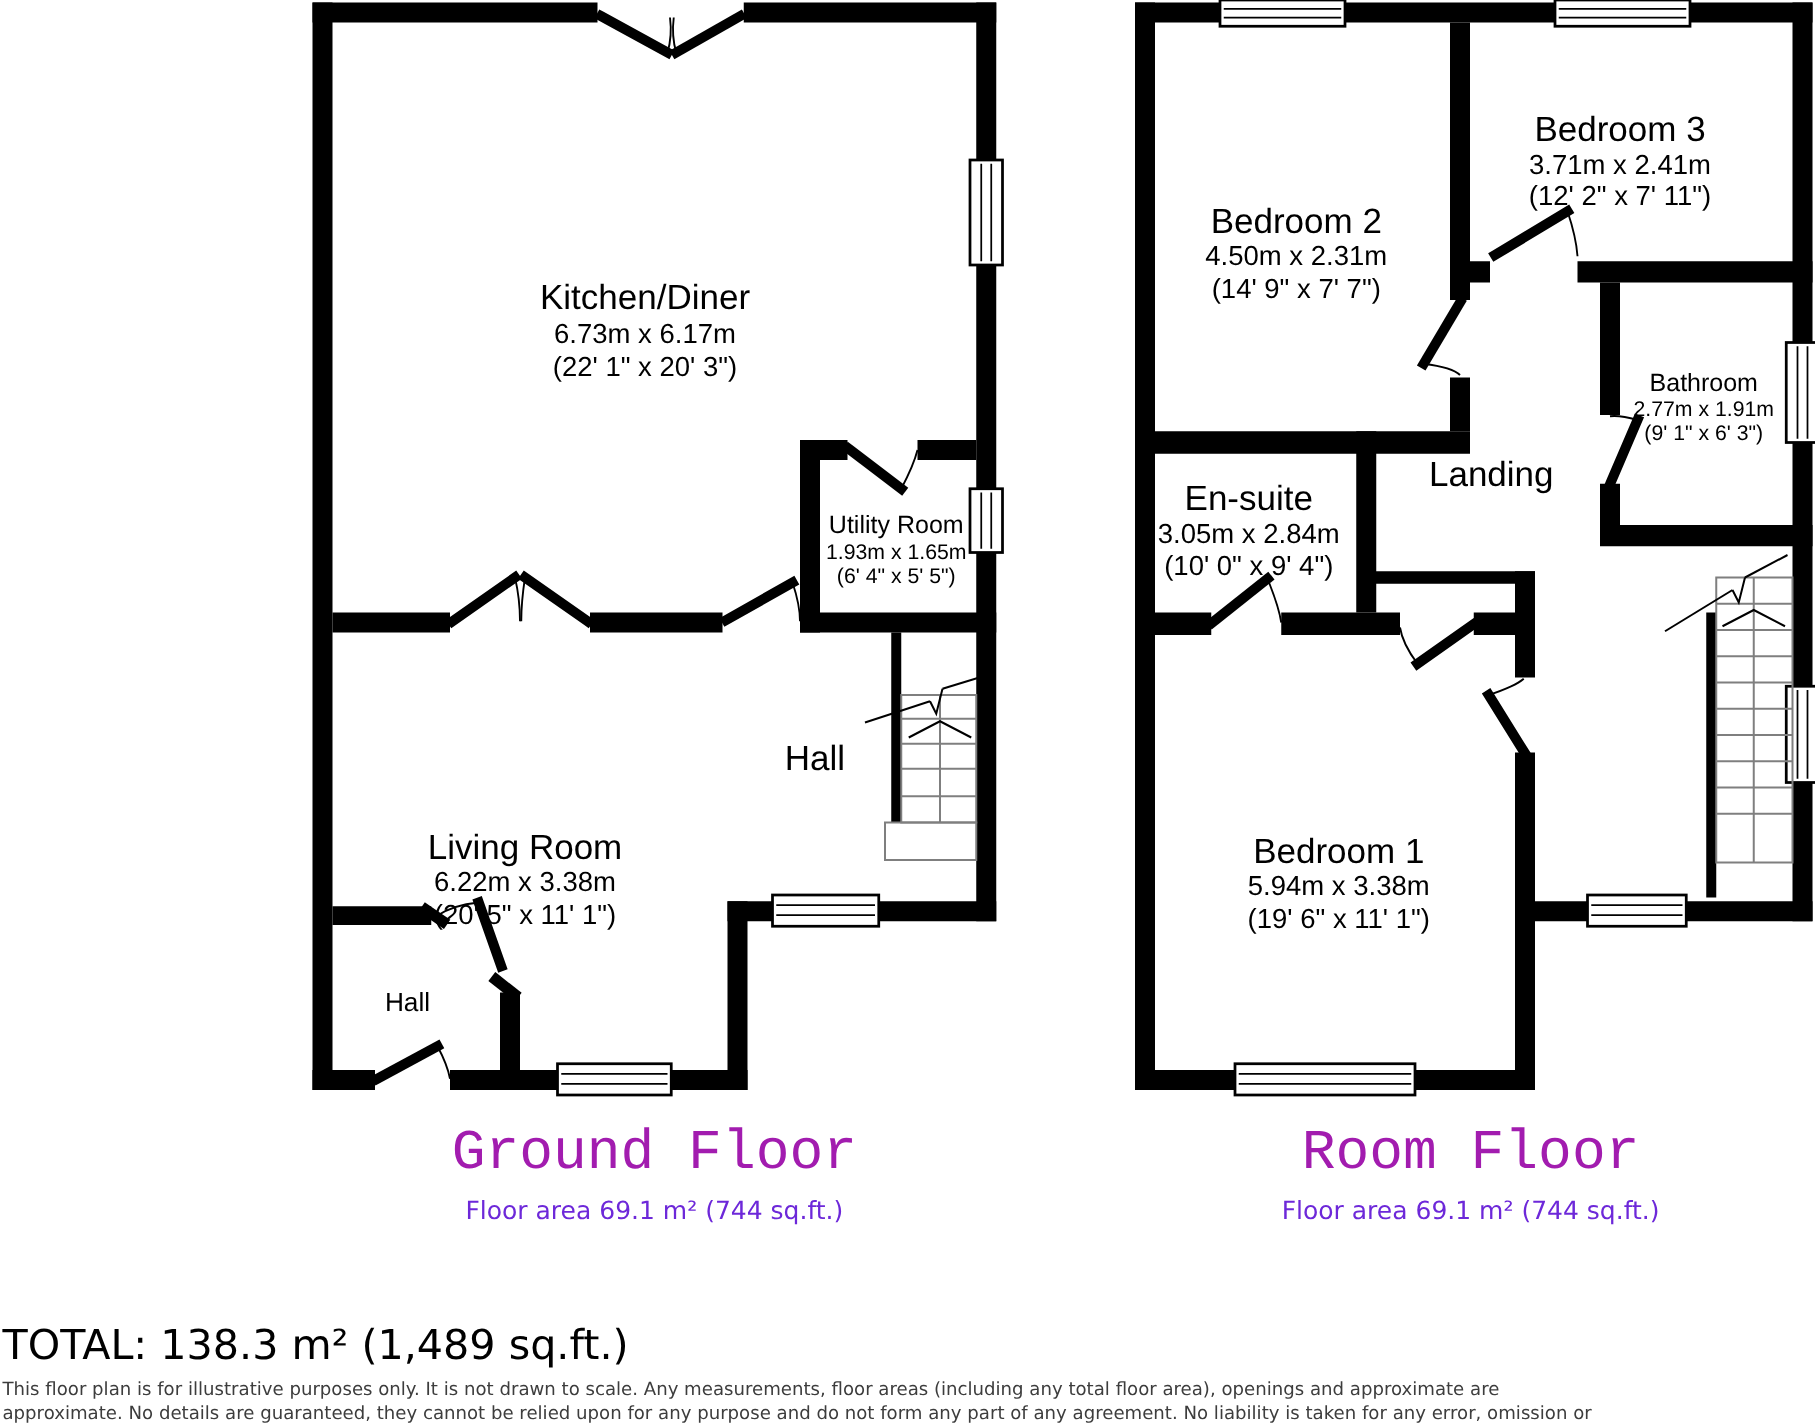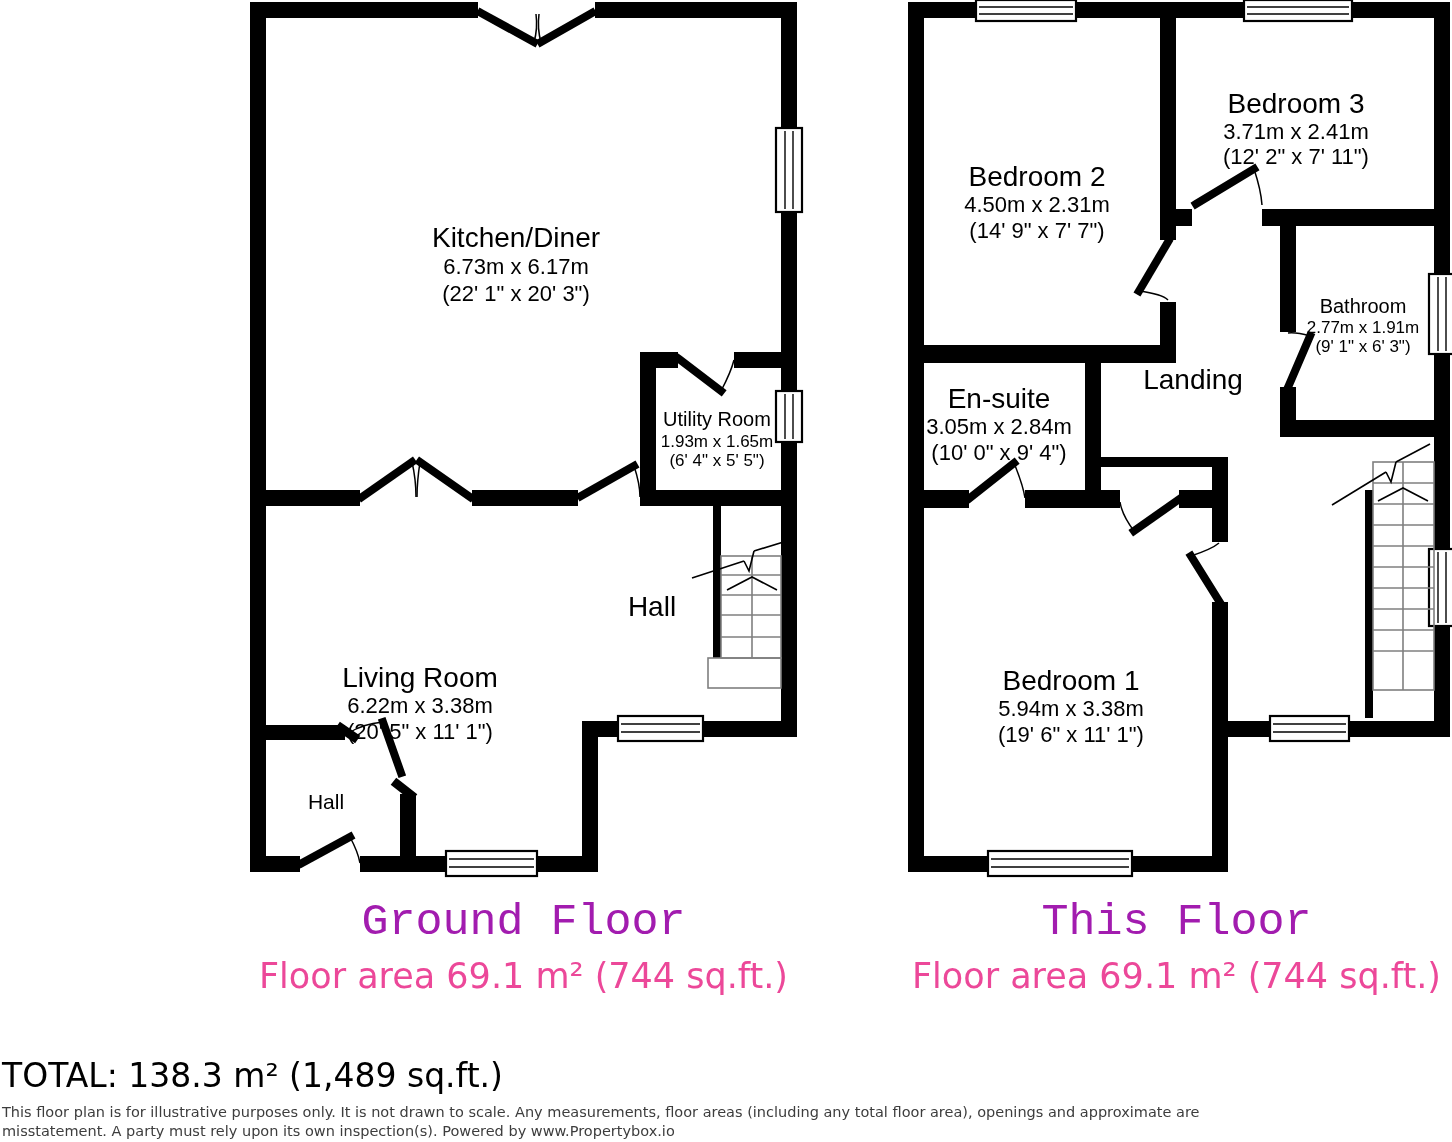--- a/index.html
+++ b/index.html
@@ -18,21 +18,21 @@
   .mark{stroke:#000;stroke-width:1.6;fill:none;}
   text.room{font-family:"Liberation Sans",sans-serif;fill:#000;text-anchor:middle;}
   .rn{font-size:28px;}
   .rd{font-size:22px;}
   .rn-s{font-size:20px;}
   .rd-s{font-size:17px;}
   .rn-xs{font-size:21px;}
   .floor-title{position:absolute;text-align:center;font-family:Liberation Mono, monospace;
                font-size:45px;color:#a21caf;white-space:nowrap;}
   .floor-area{position:absolute;text-align:center;font-family:"DejaVu Sans",sans-serif;
-              font-size:35px;color:#ec4899;white-space:nowrap;}
+              font-size:20px;color:#6d28d9;white-space:nowrap;}
   .total{position:absolute;left:2px;top:1056px;font-family:"DejaVu Sans",sans-serif;
          font-size:33px;color:#000;white-space:nowrap;text-align:right;}
   .disclaimer{position:absolute;left:2px;top:1103px;font-family:"DejaVu Sans",sans-serif;
               font-size:14.5px;line-height:19px;color:#3d3d3d;}
   .disclaimer div{white-space:nowrap;}
 </style>
 </head>
 <body>
 
 <div id="stage">
@@ -299,22 +299,23 @@
 
     <text class="room rn" x="1071" y="690">Bedroom 1</text>
     <text class="room rd" x="1071" y="716">5.94m x 3.38m</text>
     <text class="room rd" x="1071" y="742">(19' 6" x 11' 1")</text>
   </g>
 </svg>
 
   <div class="floor-title" style="left:250px;top:897px;width:547px;">Ground Floor</div>
   <div class="floor-area" style="left:250px;top:956px;width:547px;">Floor area 69.1 m² (744 sq.ft.)</div>
 
-  <div class="floor-title" style="left:903px;top:897px;width:547px;">This Floor</div>
+  <div class="floor-title" style="left:903px;top:897px;width:547px;">Room Floor</div>
   <div class="floor-area" style="left:903px;top:956px;width:547px;">Floor area 69.1 m² (744 sq.ft.)</div>
 
   <div class="total">TOTAL: 138.3 m² (1,489 sq.ft.)</div>
 
   <div class="disclaimer">
     <div>This floor plan is for illustrative purposes only. It is not drawn to scale. Any measurements, floor areas (including any total floor area), openings and approximate are</div>
+    <div>approximate. No details are guaranteed, they cannot be relied upon for any purpose and do not form any part of any agreement. No liability is taken for any error, omission or</div>
     <div>misstatement. A party must rely upon its own inspection(s). Powered by www.Propertybox.io</div>
   </div>
 </div>
 
 </body></html>

